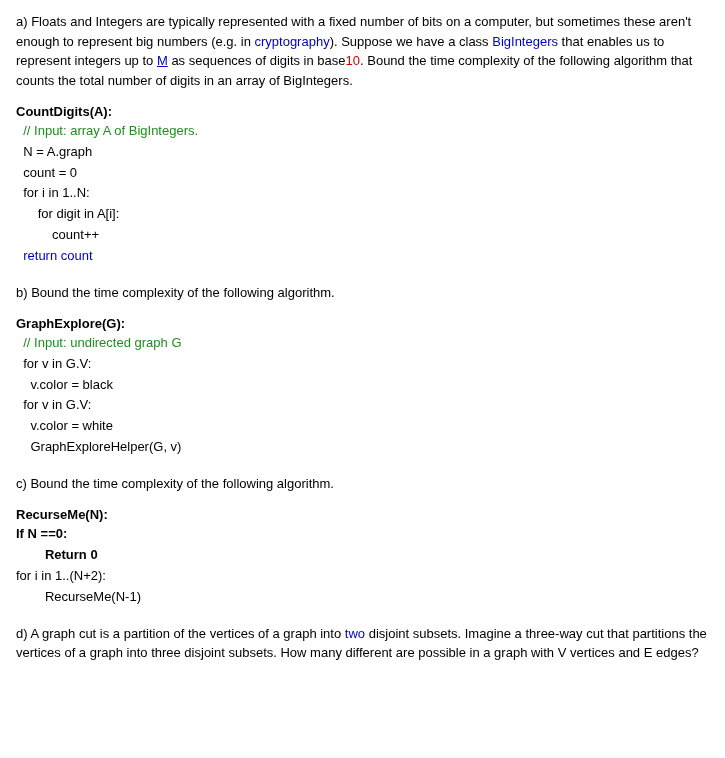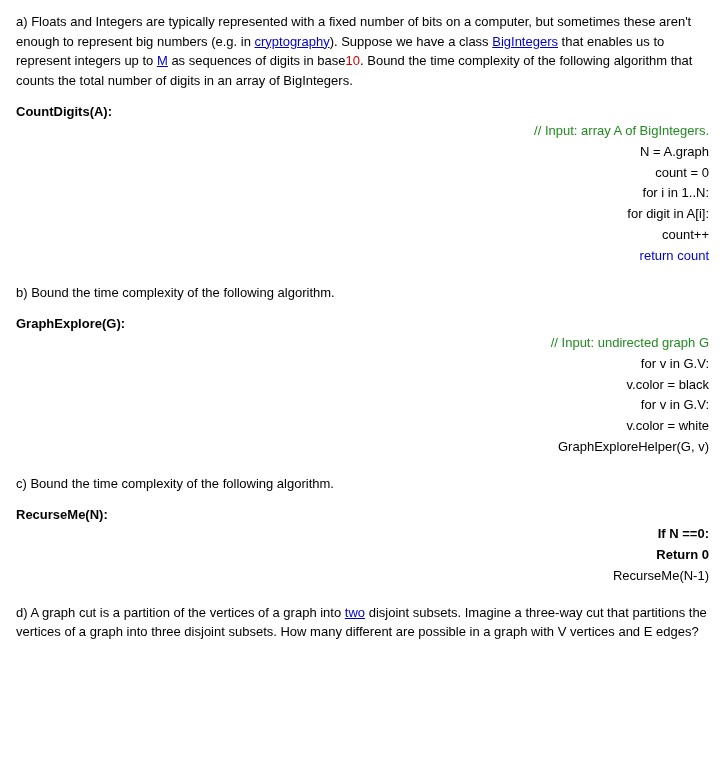--- a/index.html
+++ b/index.html
@@ -18,42 +18,40 @@
     .section {
       margin-bottom: 16px;
     }
     .intro-text {
       color: #000000;
       line-height: 1.5;
       margin-bottom: 14px;
     }
     .highlight-blue {
       color: #0000cc;
-      text-decoration: underline;
     }
     .highlight-red {
       color: #cc0000;
     }
     .algo-block {
       margin-bottom: 6px;
     }
     .algo-title {
       font-weight: bold;
       color: #000000;
       margin-bottom: 2px;
     }
     .code-block {
       font-family: Arial, sans-serif;
       font-size: 13px;
       line-height: 1.6;
     }
     .code-line {
       display: block;
       white-space: pre;
-      text-align: right;
     }
     .code-comment {
       color: #228b22;
     }
     .section-label-b {
       margin-top: 10px;
     }
     .return-blue {
       color: #0000cc;
     }
@@ -100,20 +98,21 @@
 </div>
 
 <div class="section">
   <p class="intro-text">
     c) Bound the time complexity of the following algorithm.
   </p>
   <div class="algo-title">RecurseMe(N):</div>
   <div class="code-block">
     <span class="code-line"><strong>If N ==0:</strong></span>
     <span class="code-line">        <strong>Return 0</strong></span>
+    <span class="code-line">for i in 1..(N+2):</span>
     <span class="code-line">        RecurseMe(N-1)</span>
   </div>
 </div>
 
 <div class="section">
   <p class="intro-text">
     d) A graph cut is a partition of the vertices of a graph into <span class="highlight-blue">two</span> disjoint subsets. Imagine a three-way cut
     that partitions the vertices of a graph into three disjoint subsets. How many different  are
     possible in a graph with V vertices and E edges?
   </p>

